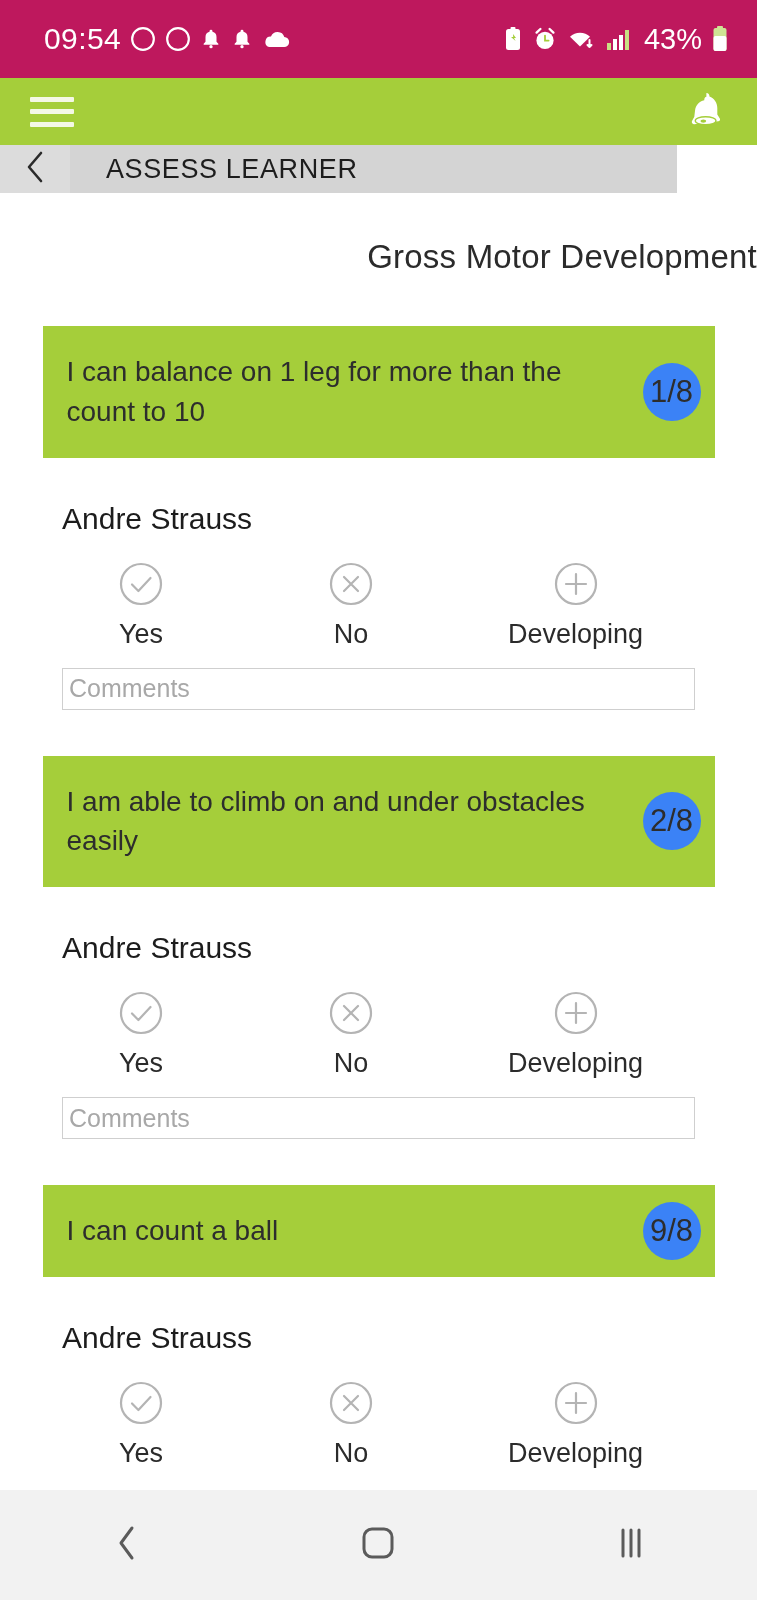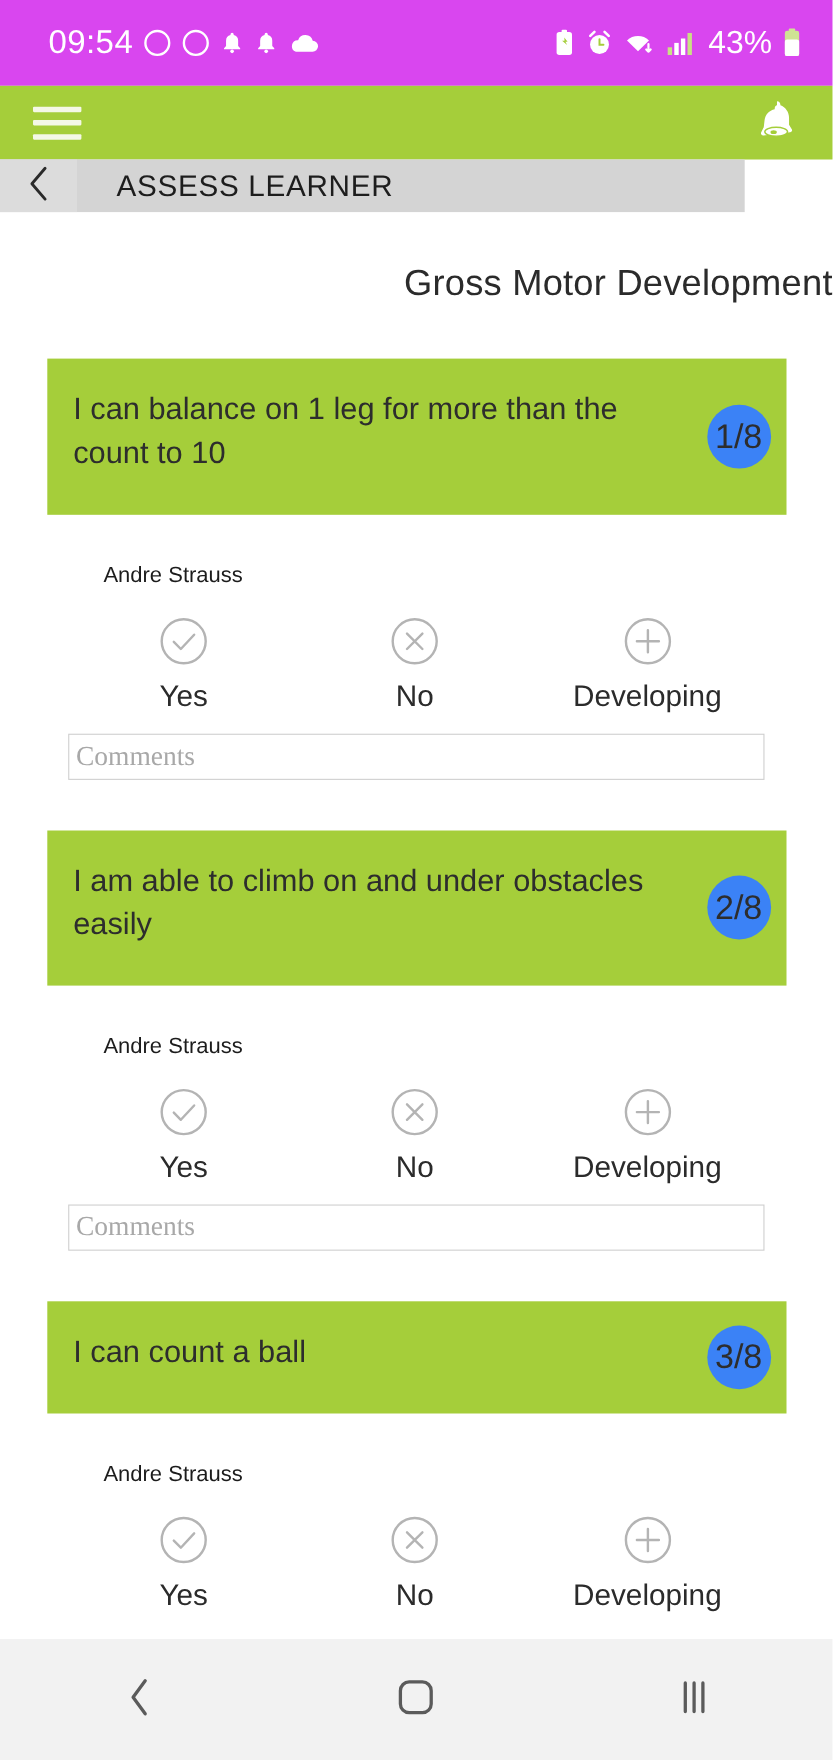--- a/index.html
+++ b/index.html
@@ -7,21 +7,21 @@
     width: 757px; height: 1600px;
     background: #ffffff;
     font-family: "Liberation Sans", sans-serif;
     overflow: hidden;
   }
   .screen { position: relative; width: 757px; height: 1600px; background: #fff; }
 
   
   .statusbar {
     position: absolute; top: 0; left: 0; width: 757px; height: 78px;
-    background: #d946ef;
+    background: #be185d;
     display: flex; align-items: center; justify-content: space-between;
     padding: 0 28px 0 44px;
   }
   .status-left { display: flex; align-items: center; gap: 9px; }
   .status-right { display: flex; align-items: center; gap: 9px; }
   .clock {
     color: #ffffff; font-size: 30px; font-weight: 400; letter-spacing: 0.4px;
     font-family: "Liberation Sans", sans-serif;
   }
   .sicon { display: inline-flex; align-items: center; justify-content: center; }
@@ -62,60 +62,60 @@
     background: #ffffff; overflow: hidden;
   }
   .page-title {
     text-align: right; font-size: 33px; color: #2b2b2b; font-weight: 400;
     margin-top: 45px; letter-spacing: 0.2px;
   }
 
   .qcard {
     position: relative; margin: 0 auto; width: 672px;
     background: #a5ce3a; display: flex; align-items: center;
-    padding: 26px 92px 36px 24px;
+    padding: 26px 92px 26px 24px;
   }
   .qcard.two-line { min-height: 125px; }
   .qcard.one-line { min-height: 84px; }
   .qcard-text {
     font-size: 28px; line-height: 1.42; color: #2d2d2d; font-weight: 400;
     max-width: 540px;
   }
   .qcard-badge {
     position: absolute; right: 14px; top: 50%; transform: translateY(-50%);
     width: 58px; height: 58px; border-radius: 50%; background: #3b82f6;
     display: flex; align-items: center; justify-content: center;
     font-size: 31px; color: #2d2d2d;
   }
 
   .learner-name {
-    font-size: 20px; color: #1c1c1c; font-weight: 400;
-    margin: 44px 0 0 94px;
+    font-size: 30px; color: #1c1c1c; font-weight: 400;
+    margin: 44px 0 0 62px;
   }
 
   .options-row {
-    display: flex; margin: 22px 0 0 0; padding: 0 62px 0 62px;
+    display: flex; margin: 22px 0 0 0; padding: 0 62px 0 36px;
   }
   .option {
     flex: 1; display: flex; flex-direction: column; align-items: center;
     cursor: pointer;
   }
   .option-icon { width: 52px; height: 52px; }
   .option-label {
     margin-top: 9px; font-size: 27px; color: #2b2b2b; font-weight: 400;
   }
   .option.opt-yes { flex: 0 0 210px; }
   .option.opt-no  { flex: 0 0 210px; }
   .option.opt-dev { flex: 1; }
 
   .comments-wrap { padding: 0 62px; margin-top: 18px; }
   .comments-input {
     width: 100%; height: 42px; border: 1px solid #cfcfcf; background: #fff;
     font-size: 25px; color: #14532d; padding: 2px 6px;
-    font-family: Liberation Serif, serif; border-radius: 0;
+    font-family: Liberation Sans, sans-serif; border-radius: 0;
   }
   .comments-input::placeholder { color: #a8a8a8; }
   .gap-card { height: 46px; }
 
   
   .navbar {
     position: absolute; bottom: 0; left: 0; width: 757px; height: 110px;
     background: #f2f2f2; display: flex; align-items: center;
   }
   .nav-btn { flex: 1; display: flex; align-items: center; justify-content: center; cursor: pointer; }
@@ -311,21 +311,21 @@
       </div>
     </div>
 
     <div class="comments-wrap">
       <input class="comments-input" type="text" placeholder="Comments" style="">
     </div>
 
     <div class="gap-card"></div>
     <div class="qcard one-line">
       <div class="qcard-text">I can count a ball</div>
-      <div class="qcard-badge">3/8</div>
+      <div class="qcard-badge">9/8</div>
     </div>
 
     <div class="learner-name">Andre Strauss</div>
 
     <div class="options-row">
       <div class="option opt-yes">
         <span class="option-icon">
           <svg width="52" height="52" viewBox="0 0 52 52">
               <circle cx="26" cy="26" r="20" fill="none" stroke="#b4b4b4" stroke-width="2.2"></circle>
               <path d="M17 26.5l6.4 6.5L35.5 20" fill="none" stroke="#b4b4b4" stroke-width="2.2" stroke-linecap="round" stroke-linejoin="round"></path>

